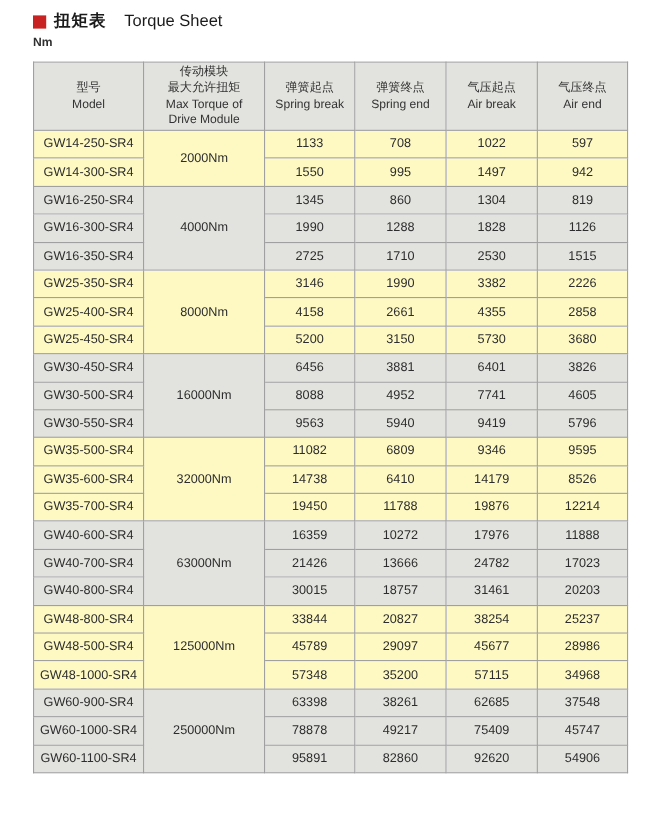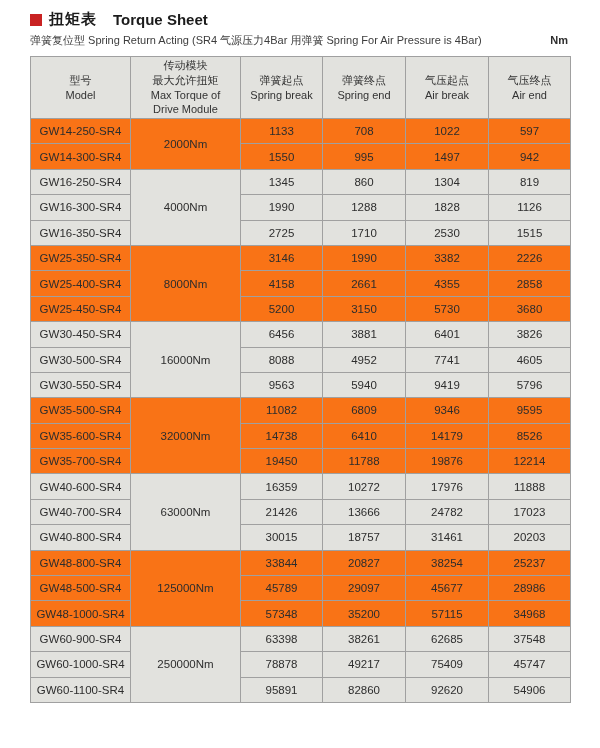--- a/index.html
+++ b/index.html
@@ -26,21 +26,21 @@
   }
   .title-zh {
     font-size: 15px;
     font-weight: bold;
     color: #1b1b1b;
     margin-right: 16px;
     letter-spacing: 1px;
   }
   .title-en {
     font-size: 15px;
-    font-weight: bold;
+    font-weight: normal;
     color: #1b1b1b;
   }
 
   
   .subtitle-row {
     display: flex;
     justify-content: space-between;
     align-items: baseline;
     margin-top: 3px;
     margin-bottom: 8px;
@@ -69,36 +69,35 @@
     line-height: 1.32;
     color: #333333;
     background: #e2e2de;
   }
   table.torque tbody td {
     height: 25.4px;
     font-size: 11.5px;
     color: #2d2d2d;
     padding: 0 2px;
   }
-  tr.plain td { background: #f97316; }
+  tr.plain td { background: #fef9c3; }
   tr.shaded td { background: #e2e2de; }
 </style>
 </head>
 <body>
 
 <div class="page">
 
   <div class="title-row">
     <span class="bullet" style="background: rgb(201, 34, 34);"></span>
     <span class="title-zh">扭矩表</span>
     <span class="title-en">Torque Sheet</span>
   </div>
 
   <div class="subtitle-row">
-    <span class="subtitle">弹簧复位型 Spring Return Acting (SR4 气源压力4Bar 用弹簧 Spring For Air Pressure is 4Bar)</span>
     <span class="unit">Nm</span>
   </div>
 
   <table class="torque">
     <colgroup>
       <col style="width:100px">
       <col style="width:110px">
       <col style="width:82px">
       <col style="width:83px">
       <col style="width:83px">

